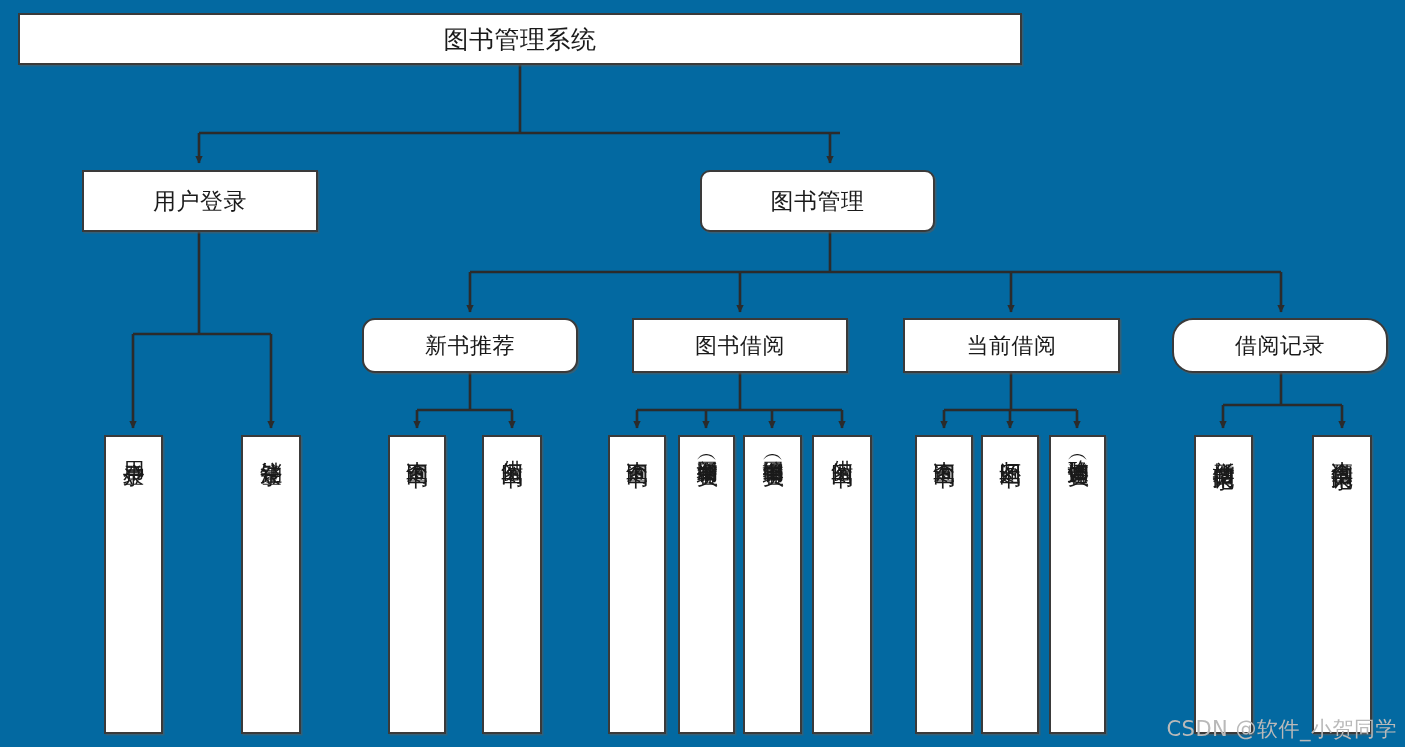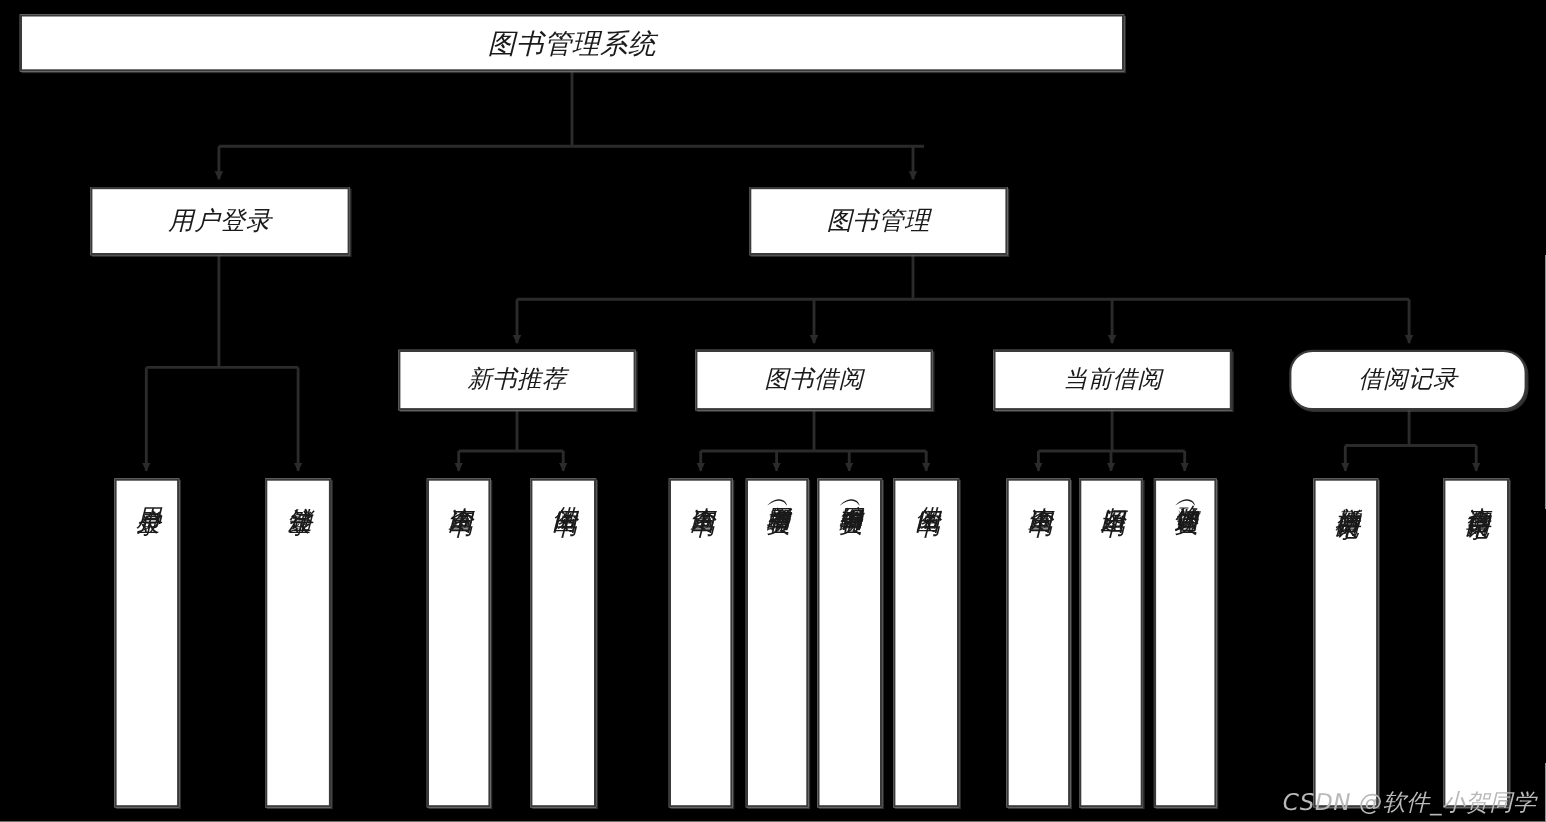--- a/index.html
+++ b/index.html
@@ -7,23 +7,22 @@
     padding: 0;
     background: #ffffff;
   }
   body {
     font-family: "DejaVu Sans", "Liberation Sans", sans-serif;
   }
   #canvas {
     position: relative;
     width: 1405px;
     height: 747px;
-    background: #000000;
+    background: #0369a1;
     overflow: hidden;
-    font-style: italic;
   }
   #edges {
     position: absolute;
     left: 0;
     top: 0;
     width: 1405px;
     height: 747px;
   }
   .node {
     position: absolute;
@@ -131,25 +130,25 @@
     </g>
   </svg>
 
   <div class="node h-root" style="left:18px; top:13px; width:1004px; height:52px;">
     <span class="label">图书管理系统</span>
   </div>
 
   <div class="node h-l2" style="left:82px; top:170px; width:236px; height:62px;">
     <span class="label">用户登录</span>
   </div>
-  <div class="node h-l2" style="left:681px; top:170px; width:235px; height:62px;">
+  <div class="node h-l2" style="left:700px; top:170px; width:235px; height:62px;border-radius:10px;">
     <span class="label">图书管理</span>
   </div>
 
-  <div class="node h-l3" style="left:362px; top:318px; width:216px; height:55px;">
+  <div class="node h-l3" style="left:362px; top:318px; width:216px; height:55px;border-radius:13px;">
     <span class="label">新书推荐</span>
   </div>
   <div class="node h-l3" style="left:632px; top:318px; width:216px; height:55px;">
     <span class="label">图书借阅</span>
   </div>
   <div class="node h-l3" style="left:903px; top:318px; width:217px; height:55px;">
     <span class="label">当前借阅</span>
   </div>
   <div class="node h-l3" style="left:1172px; top:318px; width:216px; height:55px;border-radius:21px;">
     <span class="label">借阅记录</span>

